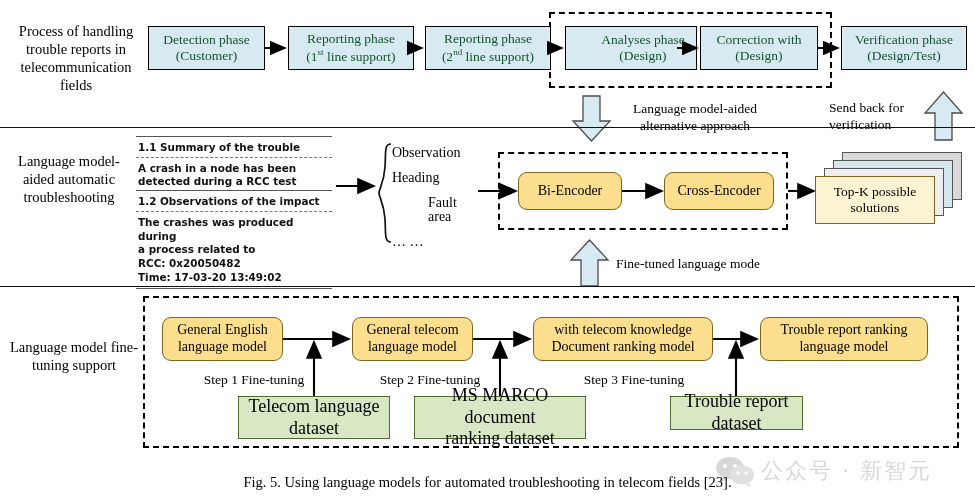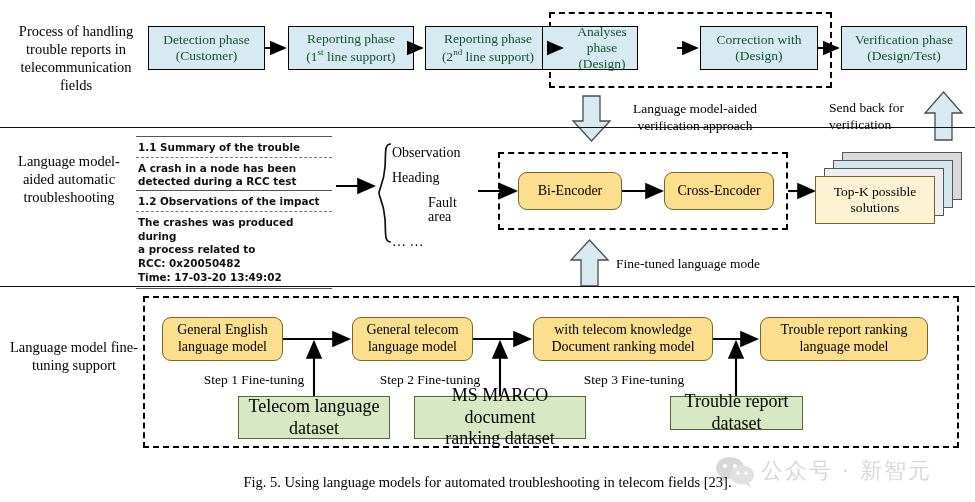--- a/index.html
+++ b/index.html
@@ -76,21 +76,21 @@
     </div>
   </div>
 
   <div class="abs phase ctr" style="left:425px;top:26px;width:126px;height:44px;">
     <div>
       <div>Reporting phase</div>
       <div><span>(2</span><sup>nd</sup><span> line support)</span></div>
     </div>
   </div>
 
-  <div class="abs phase ctr" style="left:542px;top:26px;width:96px;height:44px;padding-left:24px;">
+  <div class="abs phase ctr" style="left:565px;top:26px;width:132px;height:44px;padding-left:24px;">
     <div>
       <div>Analyses phase</div>
       <div>(Design)</div>
     </div>
   </div>
 
   <div class="abs phase ctr" style="left:700px;top:26px;width:118px;height:44px;">
     <div>
       <div>Correction with</div>
       <div>(Design)</div>
@@ -113,21 +113,21 @@
     <line x1="265" y1="48" x2="285" y2="48" stroke="#000" stroke-width="1.9" marker-end="url(#ah)"></line>
     <line x1="414" y1="48" x2="422" y2="48" stroke="#000" stroke-width="1.9" marker-end="url(#ah)"></line>
     <line x1="551" y1="48" x2="562" y2="48" stroke="#000" stroke-width="1.9" marker-end="url(#ah)"></line>
     <line x1="677" y1="48" x2="697" y2="48" stroke="#000" stroke-width="1.9" marker-end="url(#ah)"></line>
     <line x1="818" y1="48" x2="838" y2="48" stroke="#000" stroke-width="1.9" marker-end="url(#ah)"></line>
   </svg>
 
   <svg class="abs" style="left:572px;top:96px;width:40px;height:46px;">
     <polygon points="11,0 28,0 28,25 38,25 19.5,45 1,25 11,25" fill="#d7e9f1" stroke="#4c4c4c" stroke-width="1.3"></polygon>
   </svg>
-  <div class="abs label-sm" style="left:605px;top:101px;width:180px;text-align:center;">Language model-aided verification approach</div>
+  <div class="abs label-sm" style="left:605px;top:101px;width:180px;text-align:center;">Language model-aided alternative approach</div>
 
   <div class="abs label-sm" style="left:829px;top:100px;width:110px;text-align:left;">Send back for verification</div>
   <svg class="abs" style="left:924px;top:92px;width:40px;height:50px;">
     <polygon points="19.5,0 38,21 28,21 28,48 11,48 11,21 1,21" fill="#d7e9f1" stroke="#4c4c4c" stroke-width="1.3"></polygon>
   </svg>
 
   <div class="abs" style="left:0;top:127px;width:975px;height:0;border-top:1.1px solid #111;"></div>
 
   <div class="abs label" style="left:4px;top:152px;width:130px;">Language model-aided automatic troubleshooting</div>
 

